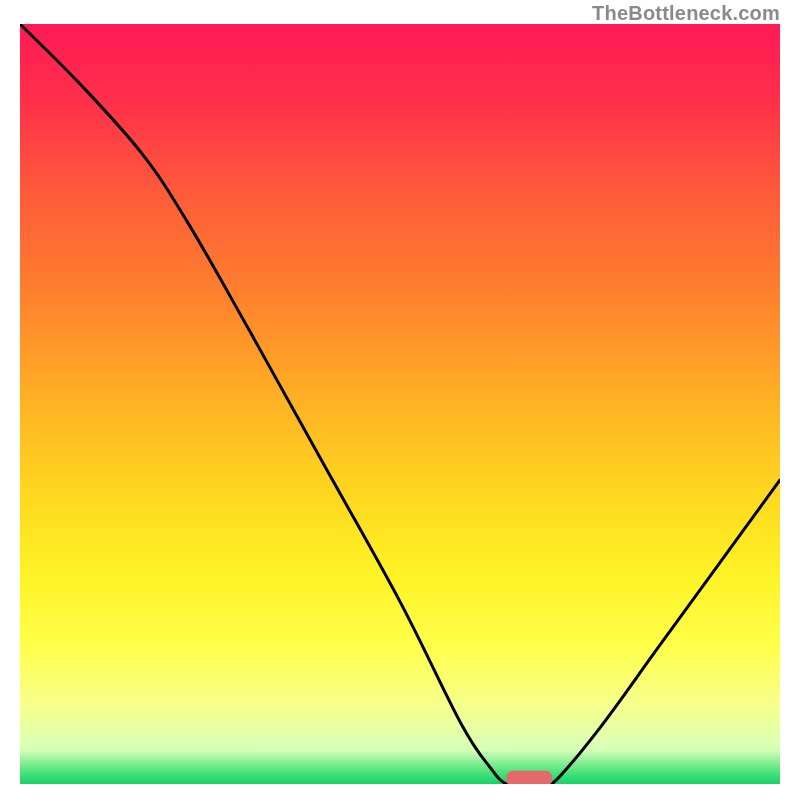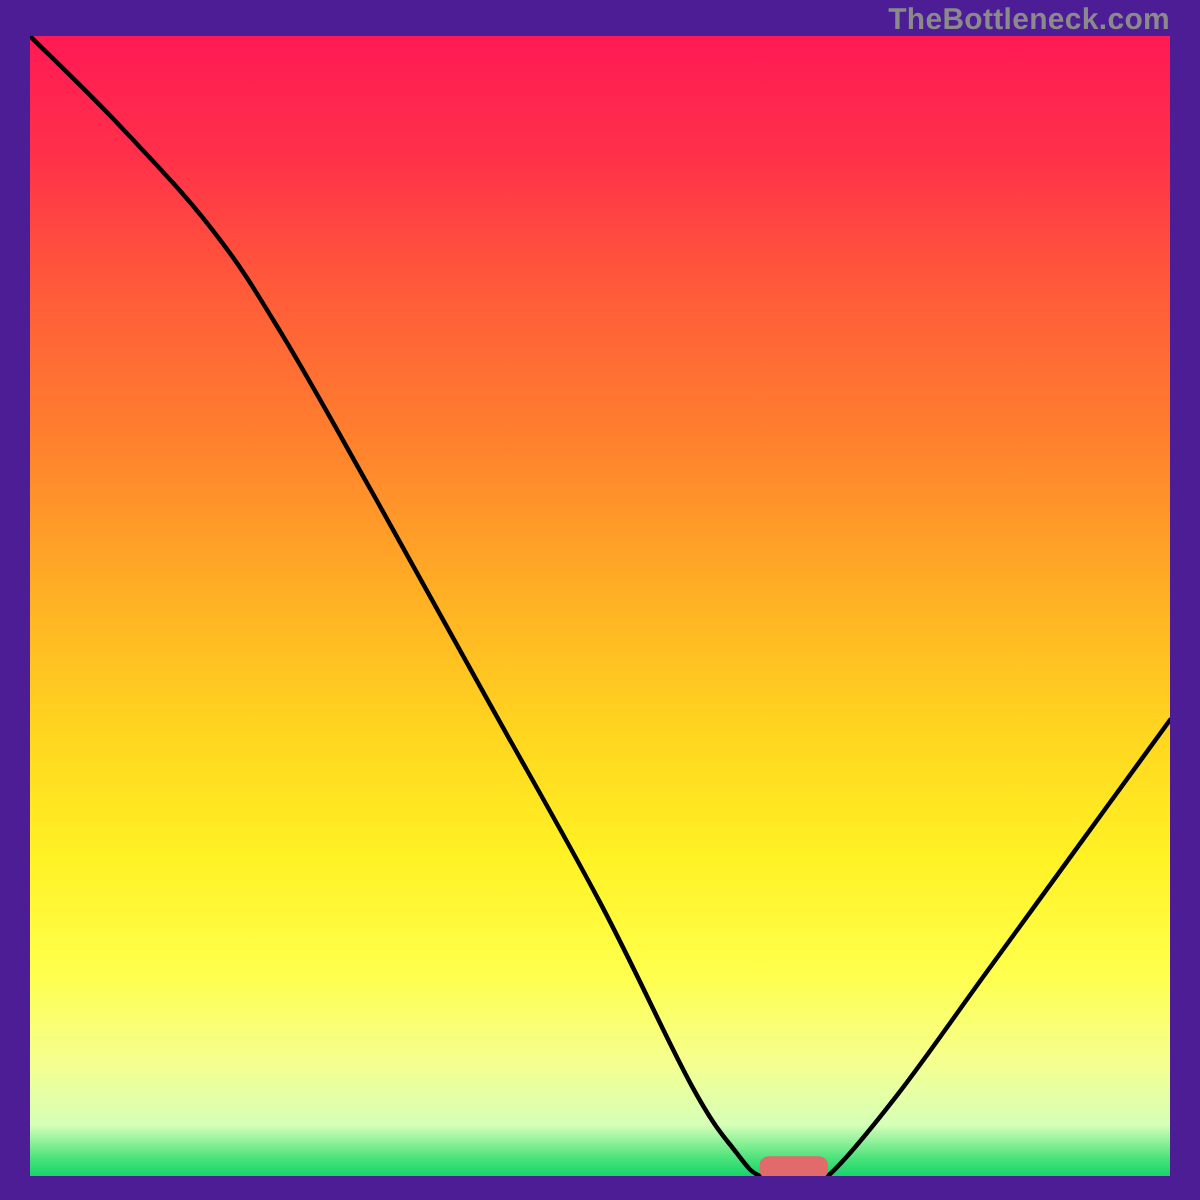--- a/index.html
+++ b/index.html
@@ -7,21 +7,21 @@
     padding: 0;
     width: 800px;
     height: 800px;
     background: #000;
     font-family: Arial, Helvetica, sans-serif;
     overflow: hidden;
   }
   .outer {
     width: 800px;
     height: 800px;
-    background: #4c1d95;
+    background: #ffffff;
     position: relative;
   }
   .watermark {
     position: absolute;
     top: 2px;
     right: 20px;
     color: #8a8a8a;
     font-size: 20px;
     font-weight: 600;
     font-family: Arial, Helvetica, sans-serif;

